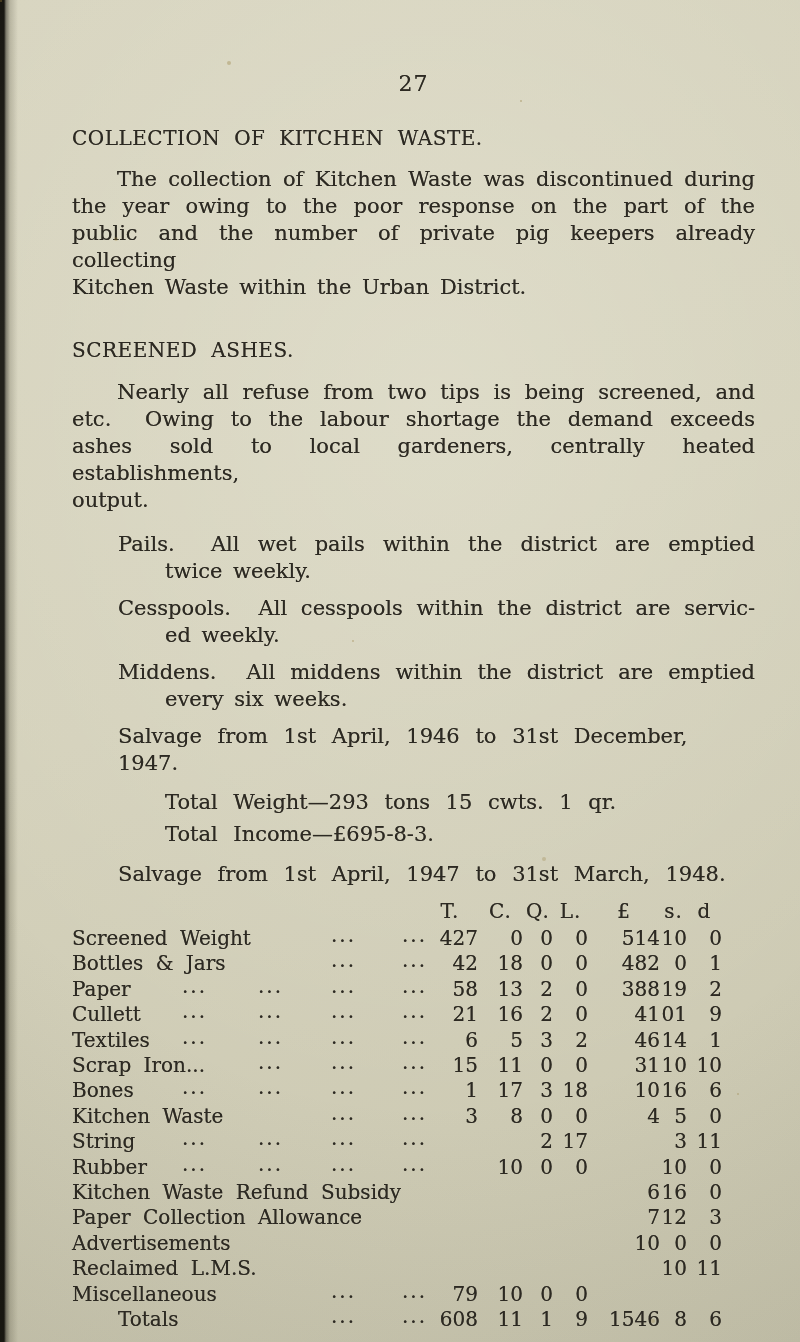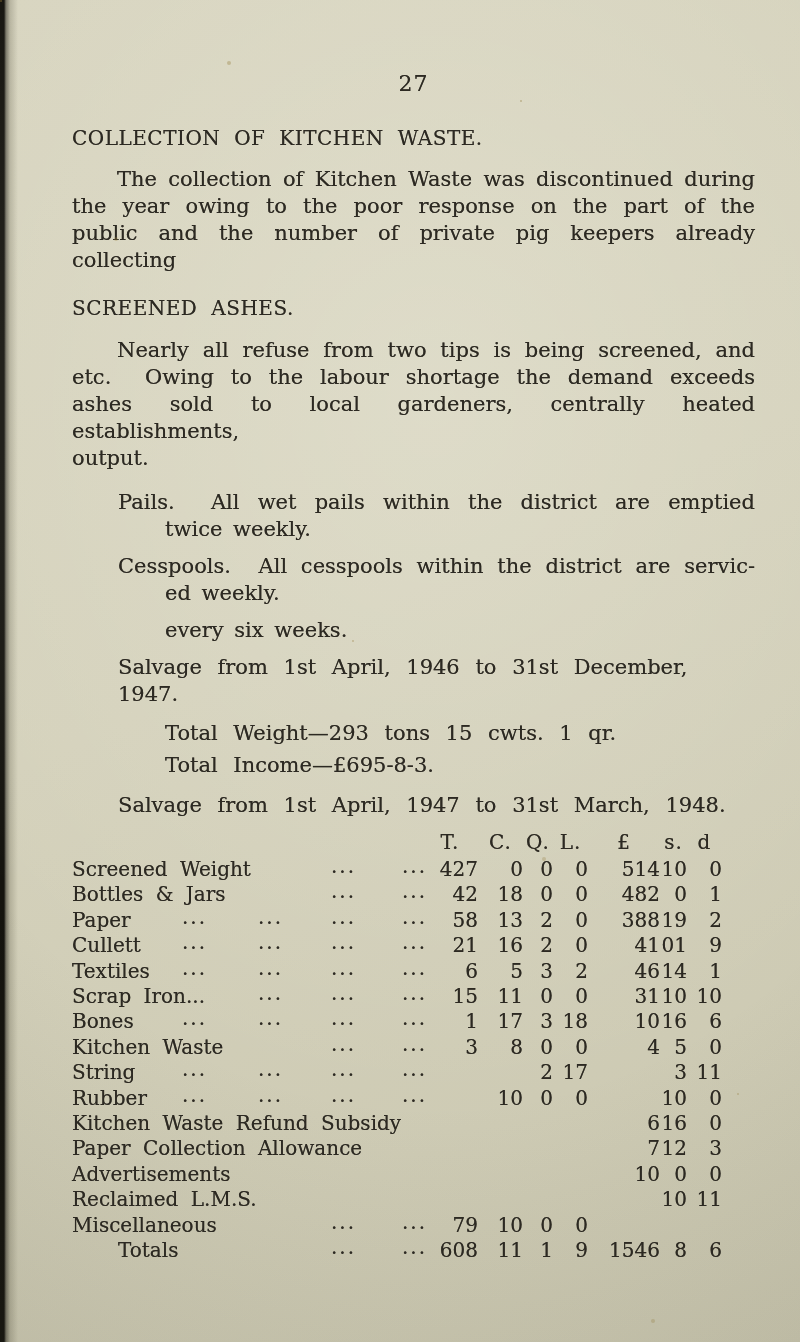--- a/index.html
+++ b/index.html
@@ -31,21 +31,21 @@
     pointer-events:none;
   }
   .content{
     position:absolute;left:72px;top:0;width:683px;
     font-size:21px;line-height:27px;
     word-spacing:4px;
   }
   .pagenum{margin-top:70px;text-align:center;font-size:22px;letter-spacing:1px;}
   .head{font-size:20px;font-weight:normal;letter-spacing:0.5px;word-spacing:7px;line-height:30px;margin:0;}
   #h-kw{margin-top:26px;}
-  #h-sa{margin-top:19px;}
+  #h-sa{margin-top:34px;}
   #h-sal{margin-top:19px;}
   .para1{margin-top:13px;}
   .para2{margin-top:14px;}
   .jline{text-align:justify;text-align-last:justify;}
   .ind{text-indent:45px;}
   .services{margin-top:17px;}
   .svc-item + .svc-item{margin-top:10px;}
   .svc1{margin-left:46px;width:637px;text-align:justify;text-align-last:justify;}
   .svc2{margin-left:93px;}
   .sline{word-spacing:9px;}
@@ -71,40 +71,42 @@
 <div class="page">
   <div class="content">
 
     <div class="pagenum">27</div>
 
     <h1 class="head" id="h-kw">COLLECTION OF KITCHEN WASTE.</h1>
     <div class="para1">
       <div class="jline ind">The collection of Kitchen Waste was discontinued during</div>
       <div class="jline">the year owing to the poor response on the part of the</div>
       <div class="jline">public and the number of private pig keepers already collecting</div>
+      <div class="pline">Kitchen Waste within the Urban District.</div>
     </div>
 
     <h1 class="head" id="h-sa">SCREENED ASHES.</h1>
     <div class="para2">
       <div class="jline ind">Nearly all refuse from two tips is being screened, and</div>
       <div class="jline">etc.&nbsp; Owing to the labour shortage the demand exceeds</div>
       <div class="jline">ashes sold to local gardeners, centrally heated establishments,</div>
       <div class="pline">output.</div>
     </div>
 
     <div class="services">
       <div class="svc-item">
         <div class="svc1">Pails.&nbsp; All wet pails within the district are emptied</div>
         <div class="svc2">twice weekly.</div>
       </div>
       <div class="svc-item">
         <div class="svc1">Cesspools.&nbsp; All cesspools within the district are servic-</div>
         <div class="svc2">ed weekly.</div>
       </div>
       <div class="svc-item">
+        <div class="svc1">Middens.&nbsp; All middens within the district are emptied</div>
         <div class="svc2">every six weeks.</div>
       </div>
     </div>
 
     <div class="sline sl1" id="p1946">Salvage from 1st April, 1946 to 31st December, 1947.</div>
     <div class="sline sl2" id="weight">Total Weight—293 tons 15 cwts. 1 qr.</div>
     <div class="sline sl2" id="income">Total Income—£695-8-3.</div>
     <div class="sline sl1" id="p1947">Salvage from 1st April, 1947 to 31st March, 1948.</div>
 
     <div class="stable">

